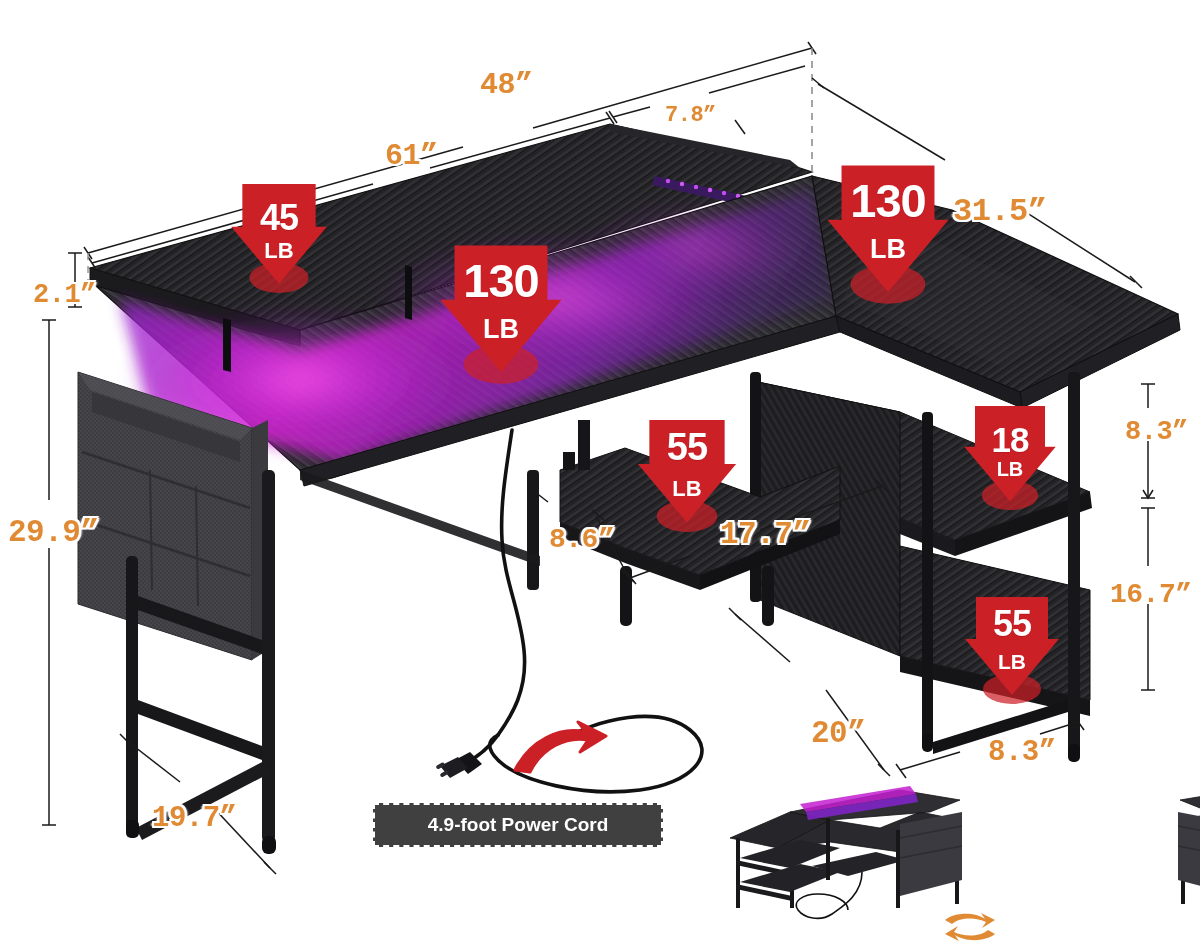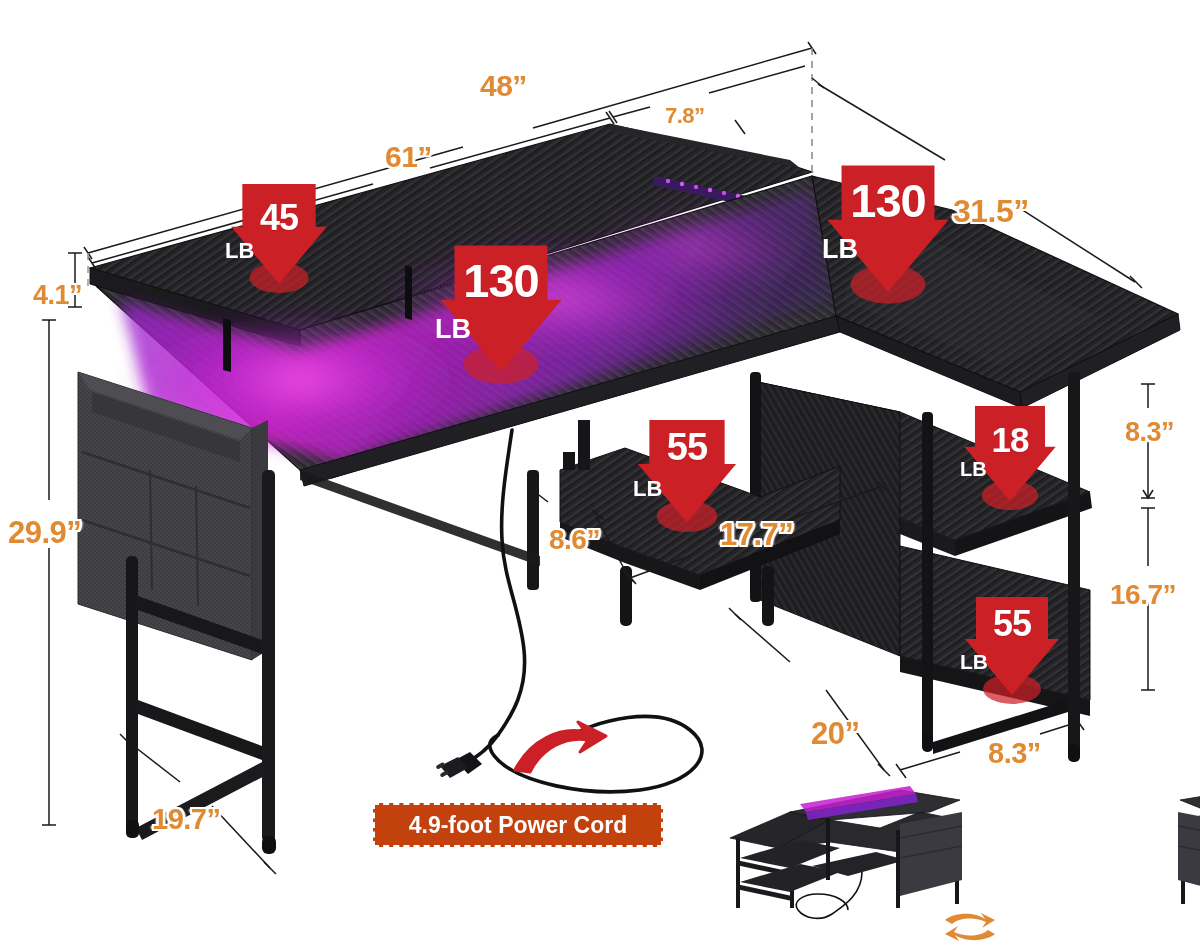--- a/index.html
+++ b/index.html
@@ -2,40 +2,40 @@
 <html><head>
 <meta charset="utf-8">
 <style>
   html,body{margin:0;padding:0;background:#ffffff;}
   body{width:1200px;height:946px;overflow:hidden;font-family:"Liberation Sans",sans-serif;}
   #stage{position:relative;width:1200px;height:946px;background:#fff;}
   svg.layer{position:absolute;left:0;top:0;width:1200px;height:946px;}
   .dim-text{
     position:absolute;
     color:#E08A33;
-    font-family:Liberation Sans, sans-serif;
+    font-family:Liberation Mono, monospace;
     font-weight:bold;
     white-space:nowrap;
     letter-spacing:-0.5px;
     text-shadow:
       -2px -2px 0 #fff, 2px -2px 0 #fff, -2px 2px 0 #fff, 2px 2px 0 #fff,
       -2px 0 0 #fff, 2px 0 0 #fff, 0 -2px 0 #fff, 0 2px 0 #fff,
       -3px 0 2px #fff, 3px 0 2px #fff;
   }
   .badge{position:absolute;}
   .badge .num{
     position:absolute;left:0;top:0;width:100%;
     text-align:center;color:#fff;font-weight:bold;
     font-family:"Liberation Sans",sans-serif;
     letter-spacing:-1px;
     text-shadow:0 1px 1px rgba(120,0,0,.25);
   }
   .badge .lb{
     position:absolute;left:0;width:100%;
-    text-align:left;color:#fff;font-weight:bold;
+    text-align:center;color:#fff;font-weight:bold;
     font-family:"Liberation Sans",sans-serif;
   }
   .cord-banner{
     position:absolute;
     background:#D81F26;
     border:2px dashed #ffffff;
     color:#ffffff;
     font-family:"Liberation Sans",sans-serif;
     font-weight:bold;
     display:flex;align-items:center;justify-content:center;
@@ -396,26 +396,26 @@
         <div class="num" style="font-size: 36px; top: 7.7px;">55</div>
         <div class="lb" style="font-size: 21px; top: 55px;">LB</div>
       </div>
     </div>
 
   <div id="dimlabels">
       <div class="dim-text" style="left: 480px; top: 70px; font-size: 30px; line-height: 31.5px;">48”</div>
       <div class="dim-text" style="left: 385px; top: 141px; font-size: 30px; line-height: 31.5px;">61”</div>
       <div class="dim-text" style="left: 665px; top: 102px; font-size: 22px; line-height: 27.3px;">7.8”</div>
       <div class="dim-text" style="left: 953px; top: 197px; font-size: 32px; line-height: 29.4px;">31.5”</div>
-      <div class="dim-text" style="left: 33px; top: 281px; font-size: 27px; line-height: 28.35px;">4.1”</div>
+      <div class="dim-text" style="left: 33px; top: 281px; font-size: 27px; line-height: 28.35px;">2.1”</div>
       <div class="dim-text" style="left: 8px; top: 518px; font-size: 31px; line-height: 30.45px;">29.9”</div>
       <div class="dim-text" style="left: 142px; top: 804px; font-size: 29px; line-height: 30.45px; margin-left: 10px;">19.7”</div>
       <div class="dim-text" style="left: 549px; top: 525px; font-size: 28px; line-height: 29.4px;">8.6”</div>
       <div class="dim-text" style="left: 720px; top: 519px; font-size: 31px; line-height: 32.55px;">17.7”</div>
       <div class="dim-text" style="left: 811px; top: 718px; font-size: 31px; line-height: 32.55px;">20”</div>
       <div class="dim-text" style="left: 988px; top: 738px; font-size: 29px; line-height: 30.45px;">8.3”</div>
       <div class="dim-text" style="left: 1125px; top: 418px; font-size: 27px; line-height: 28.35px;">8.3”</div>
       <div class="dim-text" style="left: 1110px; top: 580px; font-size: 28px; line-height: 29.4px;">16.7”</div>
     </div>
 
-  <div class="cord-banner" id="cordBanner" style="left: 373px; top: 803px; width: 290px; height: 44px; font-size: 23px; background: #c2410c;">4.9-foot Power Cord</div>
+  <div class="cord-banner" id="cordBanner" style="left: 373px; top: 803px; width: 290px; height: 44px; font-size: 19px; background: #404040;">4.9-foot Power Cord</div>
 
 </div>
 
 </body></html>

